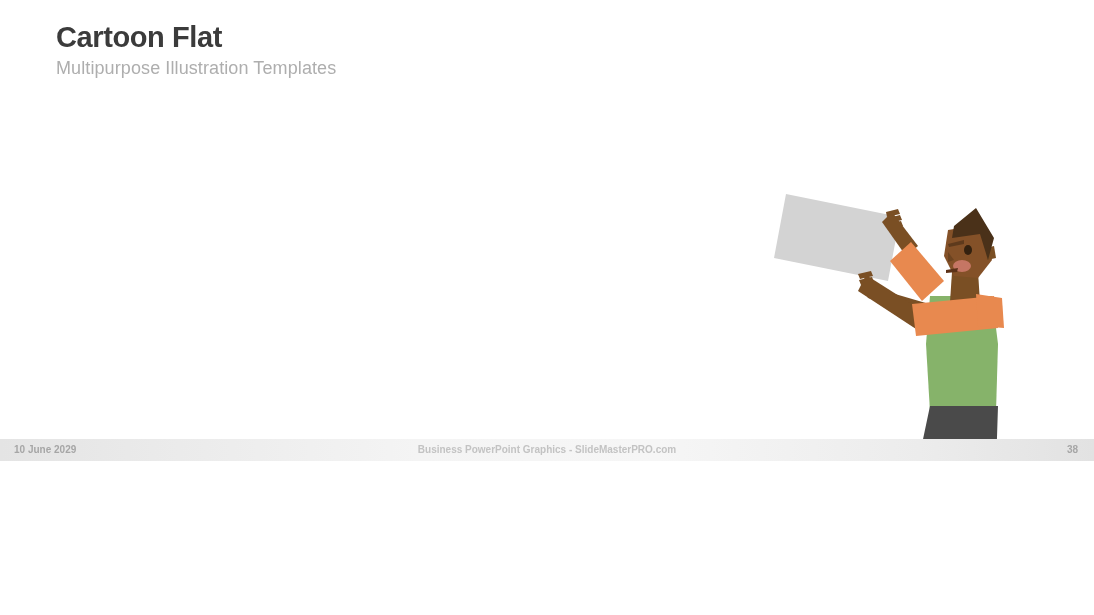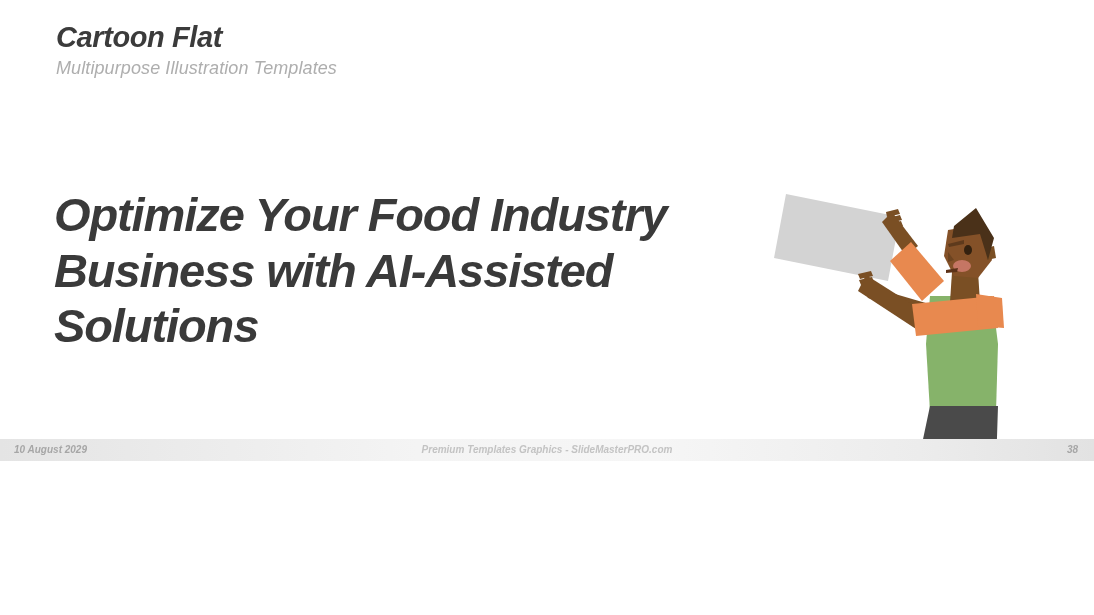--- a/index.html
+++ b/index.html
@@ -10,21 +10,20 @@
   body {
     font-family: "Liberation Sans", sans-serif;
     -webkit-font-smoothing: antialiased;
   }
   #slide {
     position: relative;
     width: 1094px;
     height: 461px;
     background: #ffffff;
     overflow: hidden;
-    font-style: italic;
   }
 
   
   .brand-block {
     position: absolute;
     left: 56px;
     top: 22px;
   }
   .brand-title {
     font-size: 29px;
@@ -131,21 +130,20 @@
 </head>
 <body>
 
 <div id="slide">
 
   <div class="brand-block">
     <div class="brand-title">Cartoon Flat</div>
     <div class="brand-subtitle">Multipurpose Illustration Templates</div>
   </div>
 
-  <h1 class="headline">Optimize Your Food Industry Business with AI-Assisted Solutions</h1>
 
 
   <div class="illustration">
     <svg viewBox="0 0 354 440" xmlns="http://www.w3.org/2000/svg">
 
       <path d="M121 116 L196 138 L205 152 L128 130 Z" fill="#7a4f24"></path>
 
       <g>
         <path d="M46 26 L160 49 L148 113 L34 90 Z" fill="#d3d3d3"></path>
       </g>
@@ -199,18 +197,18 @@
       <path d="M220 346 L246 348 L258 412 L240 416 Z" fill="#8a5f1c"></path>
 
       <path d="M178 402 L200 402 L204 420 L172 428 L170 414 Z" fill="#4a4f52"></path>
 
       <path d="M238 408 L260 410 L266 428 L236 434 L232 418 Z" fill="#4a4f52"></path>
 
     </svg>
   </div>
 
   <div class="footer-bar">
-    <div class="footer-date">10 August 2029</div>
-    <div class="footer-center">Premium Templates Graphics - SlideMasterPRO.com</div>
+    <div class="footer-date">10 June 2029</div>
+    <div class="footer-center">Business PowerPoint Graphics - SlideMasterPRO.com</div>
     <div class="footer-page">38</div>
   </div>
 
 </div>
 
 </body></html>

